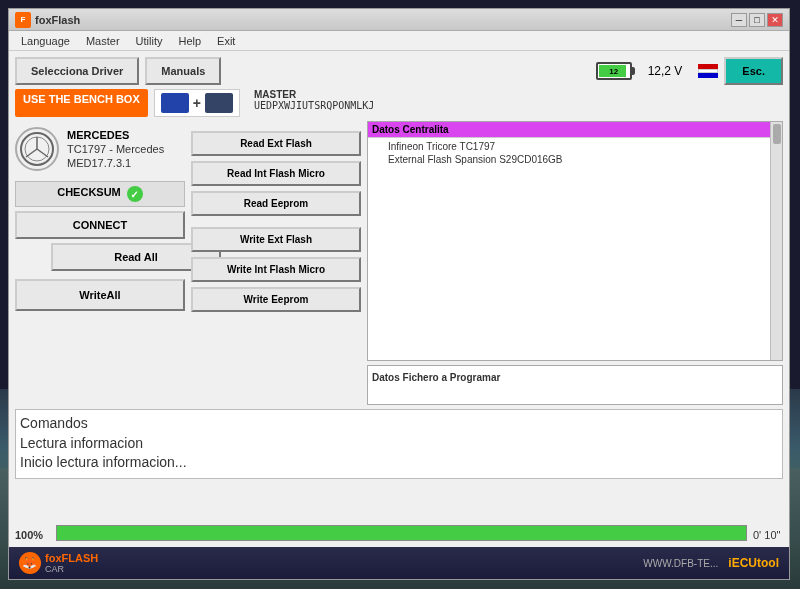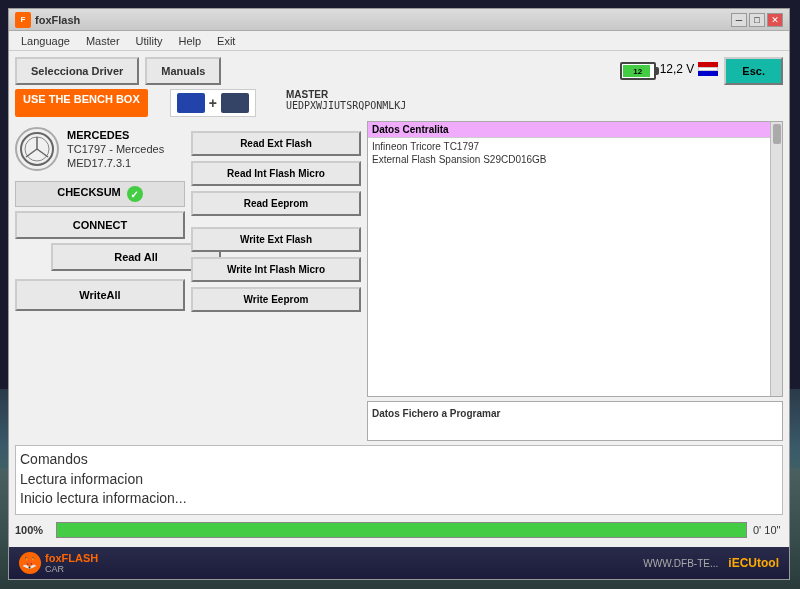--- a/index.html
+++ b/index.html
@@ -172,23 +172,23 @@
       border: 2px outset #ccc;
       padding: 6px 14px;
       font-size: 11px;
       cursor: pointer;
       font-weight: bold;
       color: #333;
     }
 
     .battery-indicator {
       display: flex;
-      align-items: flex-start;
+      align-items: center;
       margin-left: auto;
-      gap: 4px;
+      gap: 16px;
     }
 
     .battery-icon {
       width: 36px;
       height: 18px;
       border: 2px solid #444;
       border-radius: 2px;
       position: relative;
       background: #fff;
     }
@@ -250,21 +250,21 @@
       border: 2px outset #ccc;
       padding: 6px 16px;
       font-size: 11px;
       cursor: pointer;
       font-weight: bold;
     }
 
     
     .bench-section {
       display: flex;
-      gap: 22px;
+      gap: 6px;
       flex-shrink: 0;
     }
 
     .bench-box {
       background: #ff6600;
       color: white;
       font-weight: bold;
       font-size: 11px;
       padding: 4px 8px;
       text-align: center;
@@ -489,28 +489,28 @@
     .right-panel {
       flex: 1;
       display: flex;
       flex-direction: column;
       gap: 4px;
     }
 
     .info-box-label {
       font-size: 10px;
       font-weight: bold;
-      background: #f0abfc;
+      background: #d946ef;
       padding: 2px 4px;
       margin-bottom: 2px;
       border-bottom: 1px solid #ccc;
     }
 
     .info-line {
-      padding: 1px 4px;
+      padding: 1px 20px;
       font-size: 10px;
       color: #333;
     }
 
     .datos-fichero {
       border: 1px solid #aaa;
       background: #fff;
       height: 40px;
       padding: 4px;
     }
@@ -533,24 +533,25 @@
 
     .log-line {
       font-size: 14px;
       color: #333;
       line-height: 1.4;
     }
 
     
     .progress-section {
       display: flex;
-      align-items: center;
+      align-items: flex-end;
       gap: 6px;
       flex-shrink: 0;
       height: 22px;
+      margin-top: 36px;
     }
 
     .progress-bar-container {
       flex: 1;
       height: 16px;
       border: 1px solid #888;
       background: #fff;
       position: relative;
     }
 

